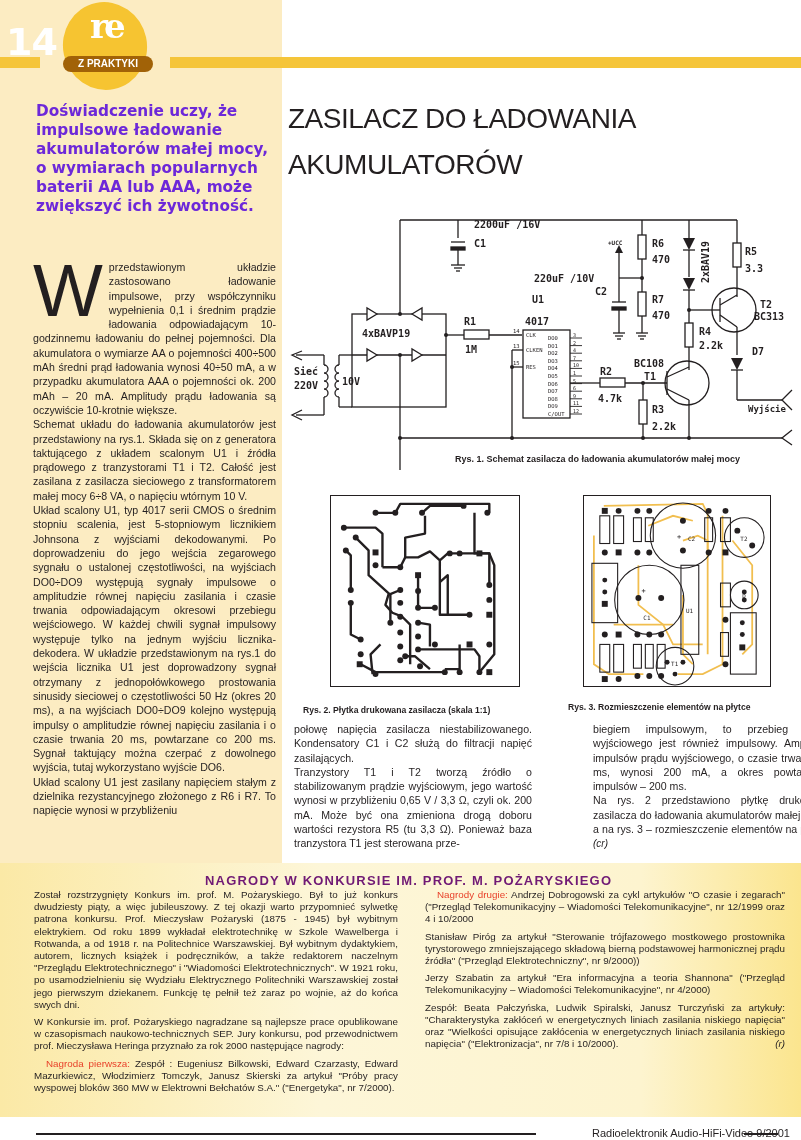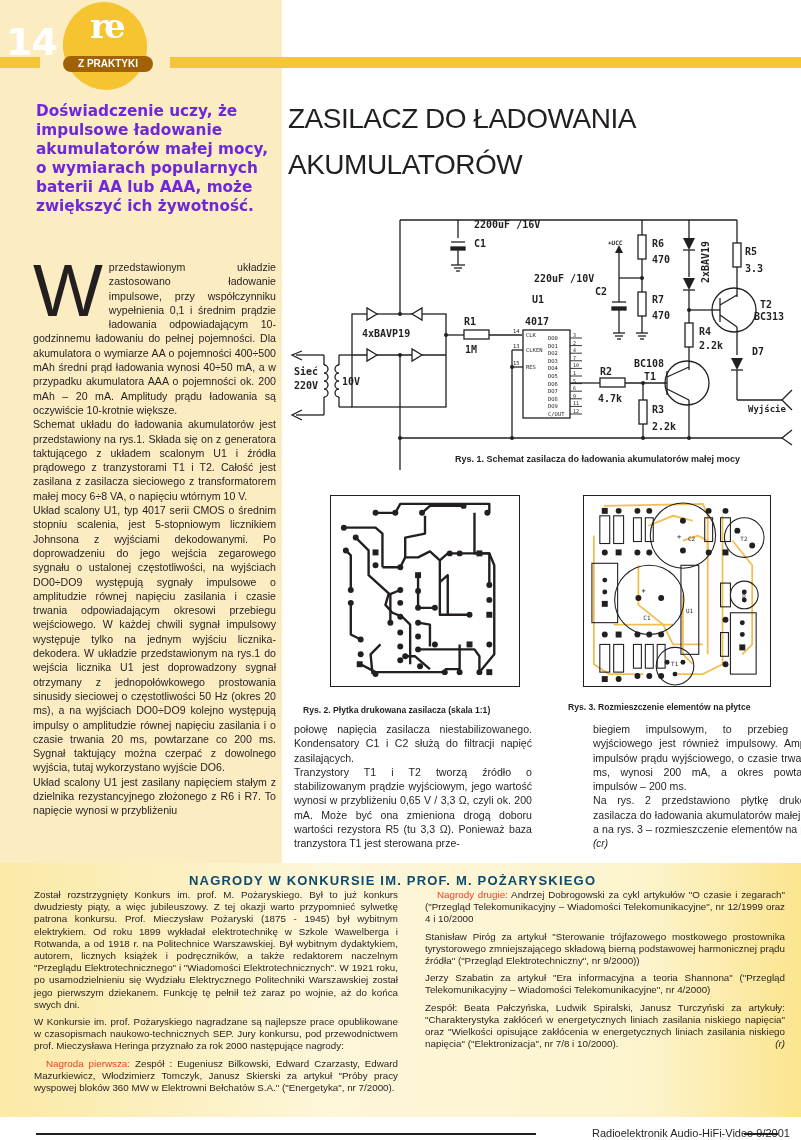--- a/index.html
+++ b/index.html
@@ -33,21 +33,21 @@
   .fig2-caption { position: absolute; left: 303px; top: 705px; font-size: 8.6px; font-weight: bold; }
   .fig3-caption { position: absolute; left: 568px; top: 702px; font-size: 8.6px; font-weight: bold; }
 
   .col2 { position: absolute; left: 294px; top: 722px; width: 238px; }
   .col3 { position: absolute; left: 545px; top: 722px; width: 238px; margin-left: 48px; }
   .end-mark { display: inline-block; width: 7px; height: 7px; background: #f5c53a; float: right; margin-top: 4px; }
   .signature { font-style: italic; font-size: 10px; }
 
   
   .awards { position: absolute; left: 0; top: 863px; width: 801px; height: 254px; background: linear-gradient(90deg,#fbe9a6 0%, #fdf6d8 40%, #fdf4cf 80%, #fbe58e 100%); }
-  .awards-title { position: absolute; left: 189px; top: 873px; font-size: 13px; font-weight: bold; color: #0c4a6e; letter-spacing: 1.2px; }
+  .awards-title { position: absolute; left: 205px; top: 873px; font-size: 13px; font-weight: bold; color: #701a75; letter-spacing: 1.2px; }
   .aw-col { position: absolute; font-size: 9.8px; line-height: 12.2px; text-align: justify; color: #231f20; }
   .aw-left { left: 34px; top: 889px; width: 364px; }
   .aw-right { left: 425px; top: 889px; width: 360px; }
   .aw-col p { margin-bottom: 5px; }
   .red { color: #e8412a; padding-left: 12px; }
   .r-sig { float: right; font-style: italic; }
 
   .footer-line-left { position: absolute; left: 36px; top: 1133px; width: 500px; height: 1.5px; background: #231f20; }
   .footer-text { position: absolute; left: 592px; top: 1127px; font-size: 11px; color: #231f20; }
   .footer-line-right { position: absolute; left: 744px; top: 1133px; width: 34px; height: 1.5px; background: #231f20; }

